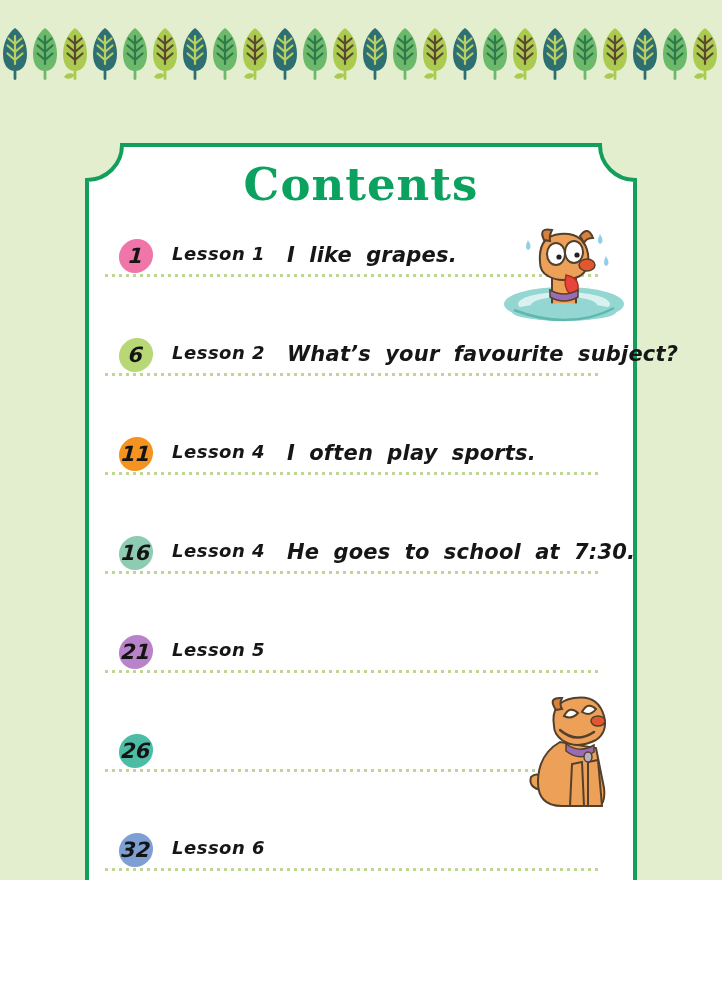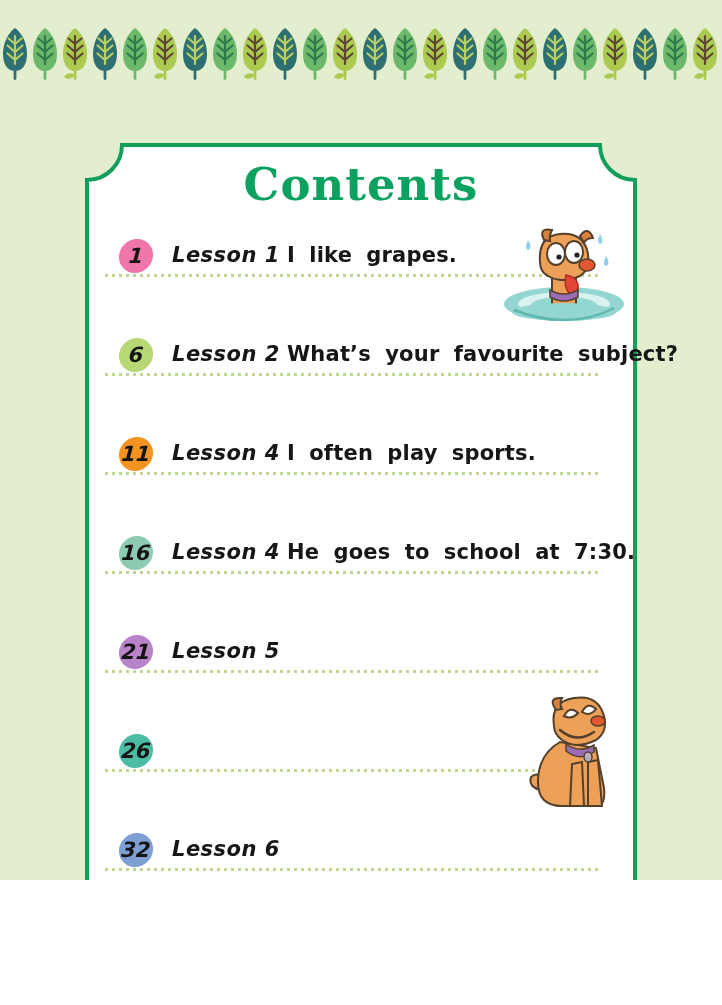--- a/index.html
+++ b/index.html
@@ -43,28 +43,28 @@
     border-radius:50%;
     text-align:center;line-height:34px;
     font-weight:bold;font-style:italic;
     font-size:21px;
     color:#141414;
     transform:skewX(-4deg);
   }
   .lesson-label{
     position:absolute;left:53px;top:4px;
     font-weight:bold;font-style:italic;
-    font-size:21px;
+    font-size:18px;
     color:var(--text);
     white-space:nowrap;
     letter-spacing:0.5px;
   }
   .lesson-title{
     position:absolute;left:168px;top:4px;
-    font-weight:bold;
+    font-weight:bold;font-style:italic;
     font-size:21px;
     color:var(--text);
     white-space:nowrap;
     word-spacing:0.32em;
     letter-spacing:0.2px;
   }
   .dotted-line{
     position:absolute;left:-14px;top:35px;
     width:497px;height:3px;
     background:repeating-linear-gradient(90deg,var(--divider) 0 3px,transparent 3px 7px);

